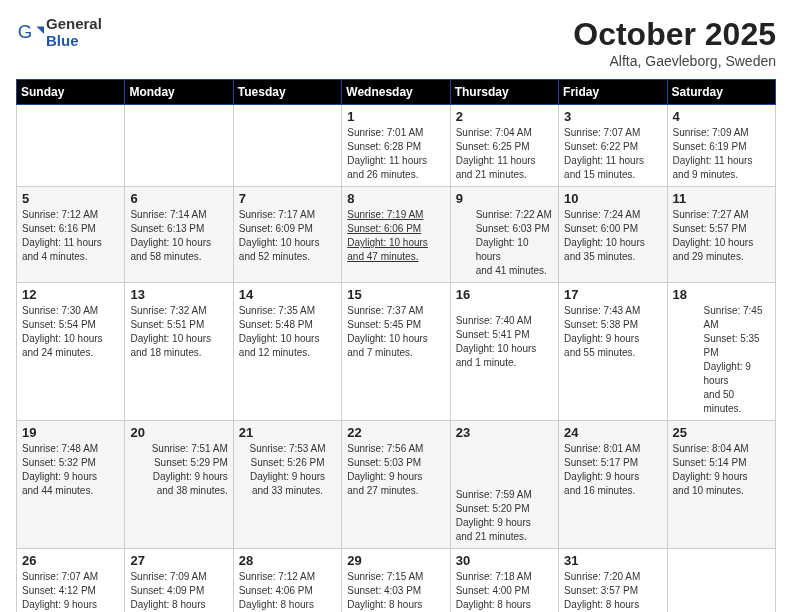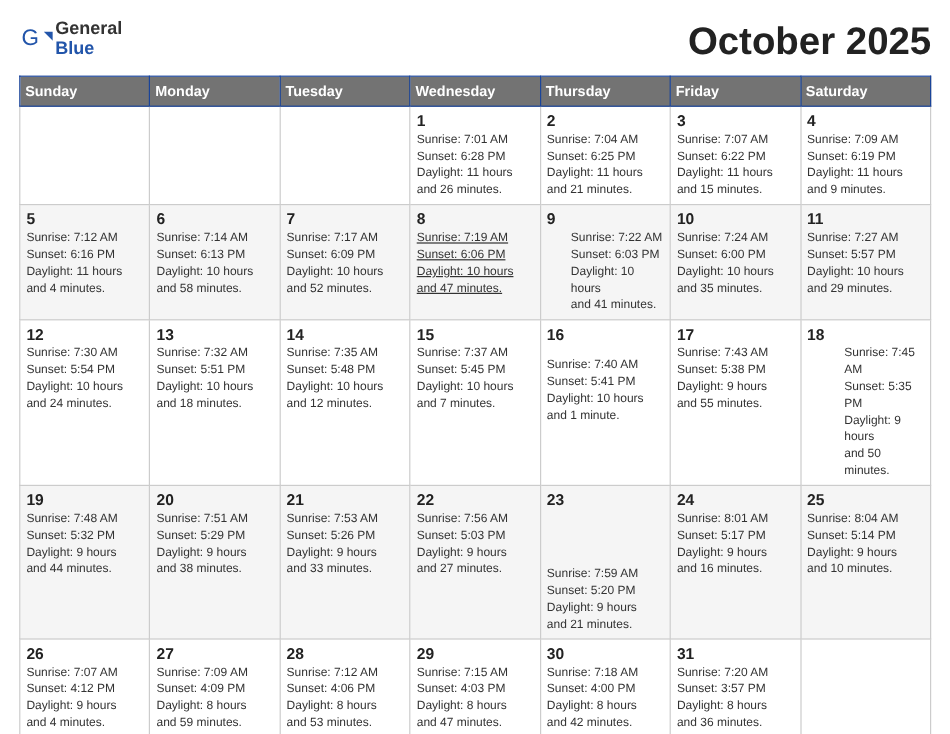--- a/index.html
+++ b/index.html
@@ -45,21 +45,21 @@
     .subtitle {
       font-size: 14px;
       color: #444;
     }
     .calendar {
       width: 100%;
       border-collapse: collapse;
       border: 1px solid #ccc;
     }
     .calendar th {
-      background: #737373;
+      background: #000000;
       color: #fff;
       font-size: 12px;
       padding: 5px 4px;
       text-align: left;
       border: 1px solid #1a4499;
     }
     .calendar td {
       border: 1px solid #ccc;
       vertical-align: top;
       padding: 4px 5px;
@@ -97,20 +97,21 @@
       <text x="2" y="20" font-size="20" fill="#2255aa">G</text>
       <polygon points="22,8 30,8 30,16" fill="#2255aa"></polygon>
     </svg>
     <div class="logo-text">
       <span class="logo-general">General</span>
       <span class="logo-blue">Blue</span>
     </div>
   </div>
   <div class="title-block">
     <div class="month-title">October 2025</div>
+    <div class="subtitle">Alfta, Gaevleborg, Sweden</div>
   </div>
 </div>
 
 <table class="calendar">
   <thead>
     <tr>
     <th>Sunday</th>
         <th>Monday</th>
         <th>Tuesday</th>
         <th>Wednesday</th>
@@ -258,28 +259,28 @@
       <tr>
         <td>
           <span class="day-num">19</span>
           <div class="day-info" style="white-space: pre-line;">Sunrise: 7:48 AM
 Sunset: 5:32 PM
 Daylight: 9 hours
 and 44 minutes.</div>
         </td>
         <td>
           <span class="day-num">20</span>
-          <div class="day-info" style="white-space: pre-line;">Sunrise: 7:51 AM
+          <div class="day-info" style="white-space: pre-line; text-align: right;">Sunrise: 7:51 AM
 Sunset: 5:29 PM
 Daylight: 9 hours
 and 38 minutes.</div>
         </td>
         <td>
           <span class="day-num">21</span>
-          <div class="day-info" style="white-space: pre-line;">Sunrise: 7:53 AM
+          <div class="day-info" style="white-space: pre-line; text-align: center;">Sunrise: 7:53 AM
 Sunset: 5:26 PM
 Daylight: 9 hours
 and 33 minutes.</div>
         </td>
         <td>
           <span class="day-num">22</span>
           <div class="day-info" style="white-space: pre-line;">Sunrise: 7:56 AM
 Sunset: 5:03 PM
 Daylight: 9 hours
 and 27 minutes.</div>

